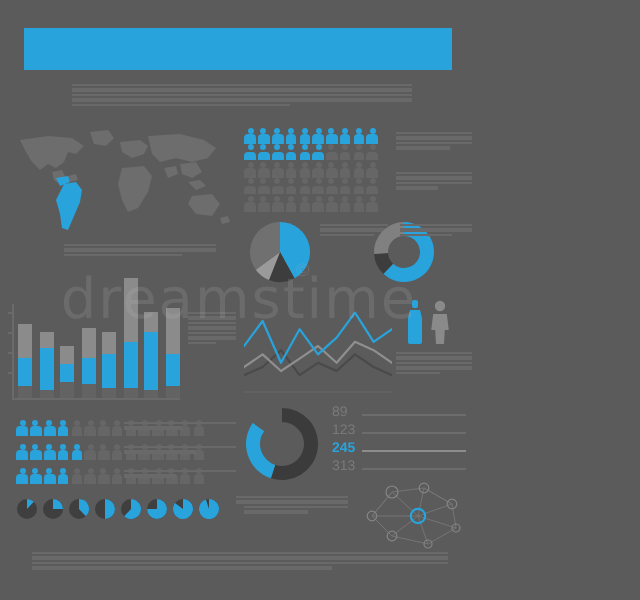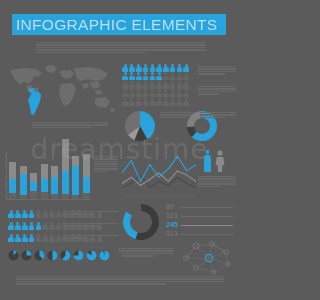--- a/index.html
+++ b/index.html
@@ -141,21 +141,20 @@
     position:absolute;left:148px;top:130px;
     font-size:9px;color:rgba(190,190,190,0.20);
   }
 </style>
 </head>
 <body>
 
 <div class="page">
 
   <div class="title-band"></div>
-  <div class="title-text">INFOGRAPHIC ELEMENTS</div>
   <div class="loremblock tiny header-lorem">
     <span></span>
       <span></span>
       <span></span>
       <span></span>
       <span style="width:64%"></span>
   </div>
 
   <div class="map-wrap">
     <svg width="112" height="56" viewBox="0 0 112 56" xmlns="http://www.w3.org/2000/svg">

